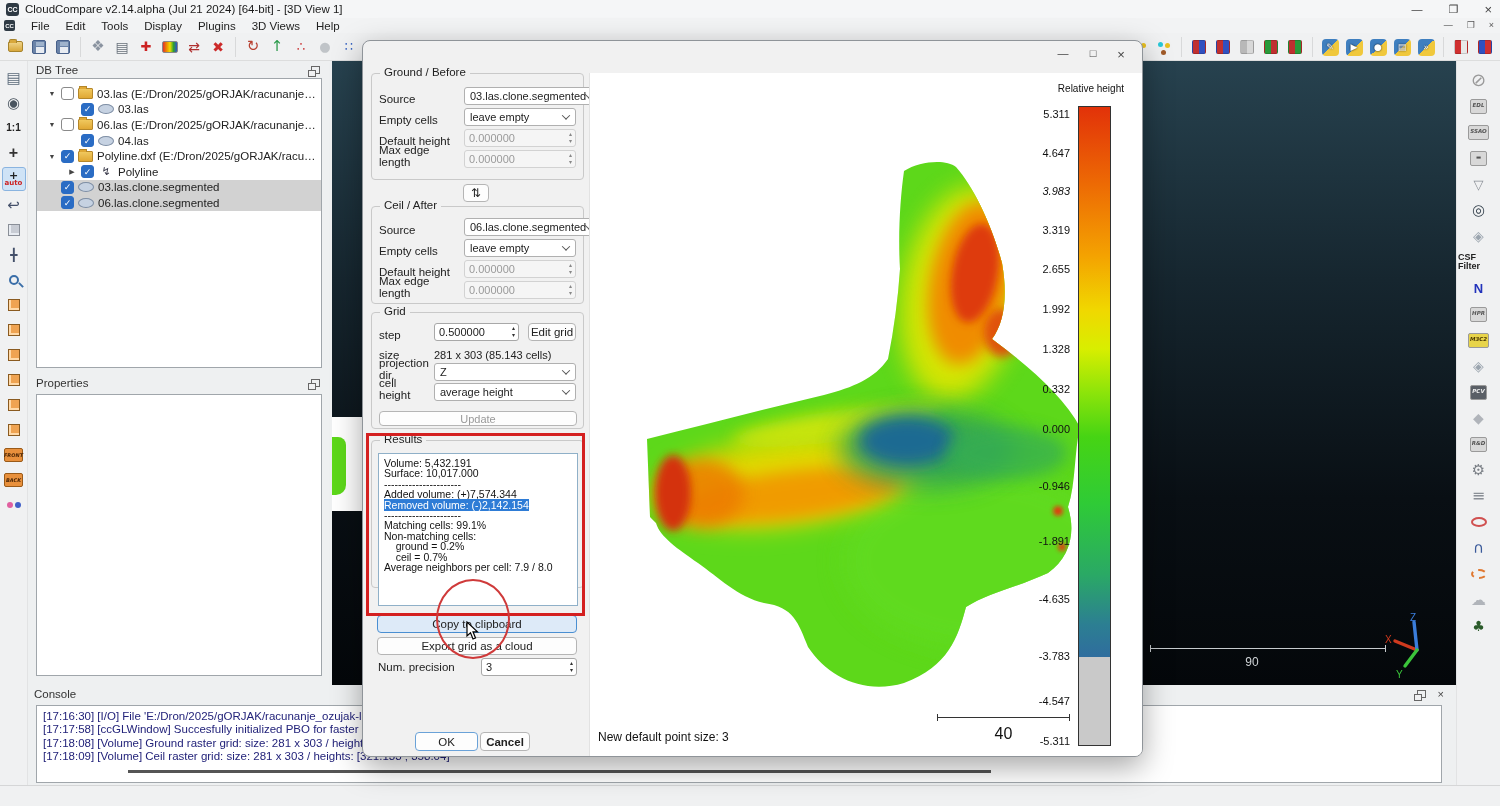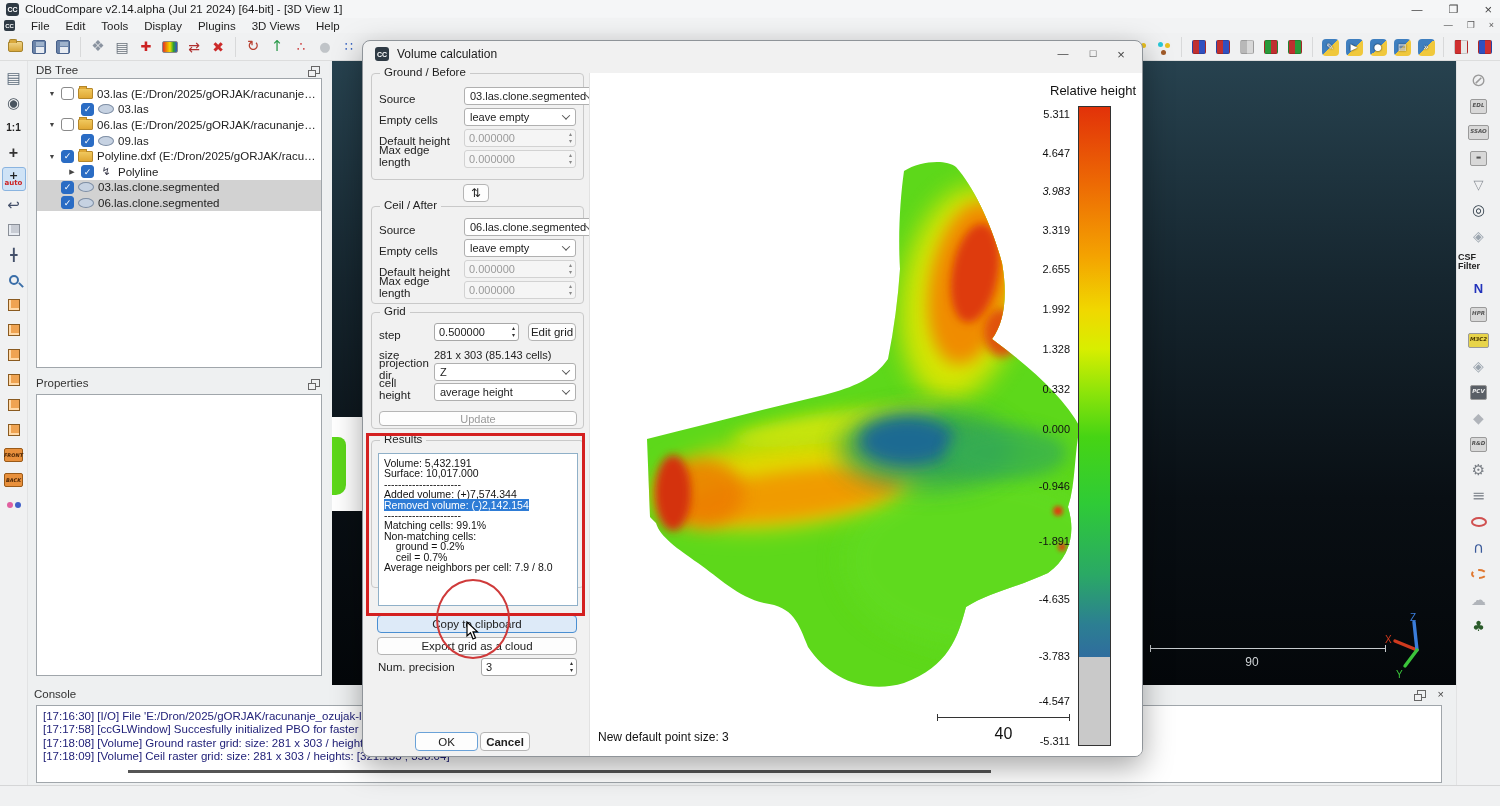--- a/index.html
+++ b/index.html
@@ -130,21 +130,21 @@
   #btn-copy { left:14px; top:574px; width:200px; height:18px; }
   #btn-export { left:14px; top:596px; width:200px; height:18px; }
   #numprec-label { position:absolute; left:15px; top:620px; font-size:11.5px; }
   #numprec-spin { position:absolute; left:118px; top:617px; width:96px; height:18px; display:flex; }
   #btn-ok { left:52px; top:691px; width:63px; height:19px; }
   #btn-cancel { left:117px; top:691px; width:50px; height:19px;font-weight:bold; }
   #cursor { position:absolute; left:103px; top:580px; z-index:7; }
 
   #render-area { position:absolute; left:226px; top:32px; width:553px; height:683px; background:#fff; border-left:1px solid #e2e2e2; overflow:hidden; border-radius:0 0 7px 0; }
   #heatsvg { position:absolute; left:0; top:0; }
-  #cb-title { position:absolute; right:6px; top:10px; font-size:13px; color:#111; }
+  #cb-title { position:absolute; right:18px; top:10px; font-size:10px; color:#111; }
   #colorbar { position:absolute; left:488px; top:33px; width:33px; height:640px; border:1px solid #333; }
   #colorbar .grad { width:100%; height:550px; background:linear-gradient(180deg,#e23209 0%,#ed6a04 14%,#f4a201 27%,#f0d800 37%,#d8ee00 44%,#8ce40a 52%,#46d414 60%,#2fcb36 72%,#2aa965 85%,#2c7f92 94%,#2f6d9e 100%); }
   #colorbar .grayz { width:100%; height:88px; background:#c9c9c9; }
   .cb-label { position:absolute; left:400px; width:80px; text-align:right; font-size:11px; color:#111; }
   #ps-msg { position:absolute; left:8px; top:657px; font-size:12px; color:#111; }
   #sb40-line { position:absolute; left:347px; top:644px; width:133px; height:1px; background:#333; }
   #sb40-line::before, #sb40-line::after { content:""; position:absolute; top:-3px; width:1px; height:7px; background:#333; }
   #sb40-line::before { left:0; } #sb40-line::after { right:0; }
   #sb40-label { position:absolute; left:347px; top:652px; width:133px; text-align:center; font-size:16px; color:#111; }
 </style>
@@ -353,21 +353,21 @@
     <div class="trow">
       <span class="exp">▼</span>
       <span class="cb off"></span>
       <span class="t-folder"></span>
       <span class="tlabel">06.las (E:/Dron/2025/gORJAK/racunanje_ozujak-lipanj)</span>
     </div>
     <div class="trow d1">
       <span class="exp"></span>
       <span class="cb on">✓</span>
       <span class="t-cloud"></span>
-      <span class="tlabel">09.las</span>
+      <span class="tlabel">04.las</span>
     </div>
     <div class="trow">
       <span class="exp">▼</span>
       <span class="cb on">✓</span>
       <span class="t-folder"></span>
       <span class="tlabel">Polyline.dxf (E:/Dron/2025/gORJAK/racunanje_ozujak-...</span>
     </div>
     <div class="trow d1">
       <span class="exp">▶</span>
       <span class="cb on">✓</span>
@@ -420,24 +420,20 @@
       <div class="cline">[17:16:30] [I/O] File 'E:/Dron/2025/gORJAK/racunanje_ozujak-lipanj/Polyline.d</div>
       <div class="cline">[17:17:58] [ccGLWindow] Succesfully initialized PBO for faster depth picking</div>
       <div class="cline">[17:18:08] [Volume] Ground raster grid: size: 281 x 303 / heights: [320.973 ; 356.9</div>
       <div class="cline">[17:18:09] [Volume] Ceil raster grid: size: 281 x 303 / heights: [321.133 ; 358.04]</div>
     </div>
   <div id="cscroll"></div>
 </div>
 <div id="statusbar"></div>
 
 <div id="dialog">
-  <div id="dlg-title">
-    <span class="logo">CC</span>
-    <span class="t">Volume calculation</span>
-  </div>
   <span class="dlgbtn" id="dlg-min">—</span>
   <span class="dlgbtn" id="dlg-max">□</span>
   <span class="dlgbtn" id="dlg-close" style="font-size:13px;">×</span>
 
   <div class="grp" id="grp-ground">
     <span class="leg">Ground / Before</span>
     <div class="pad">
       <div class="row">
         <span class="rlab">Source</span>
         <span class="dd">

